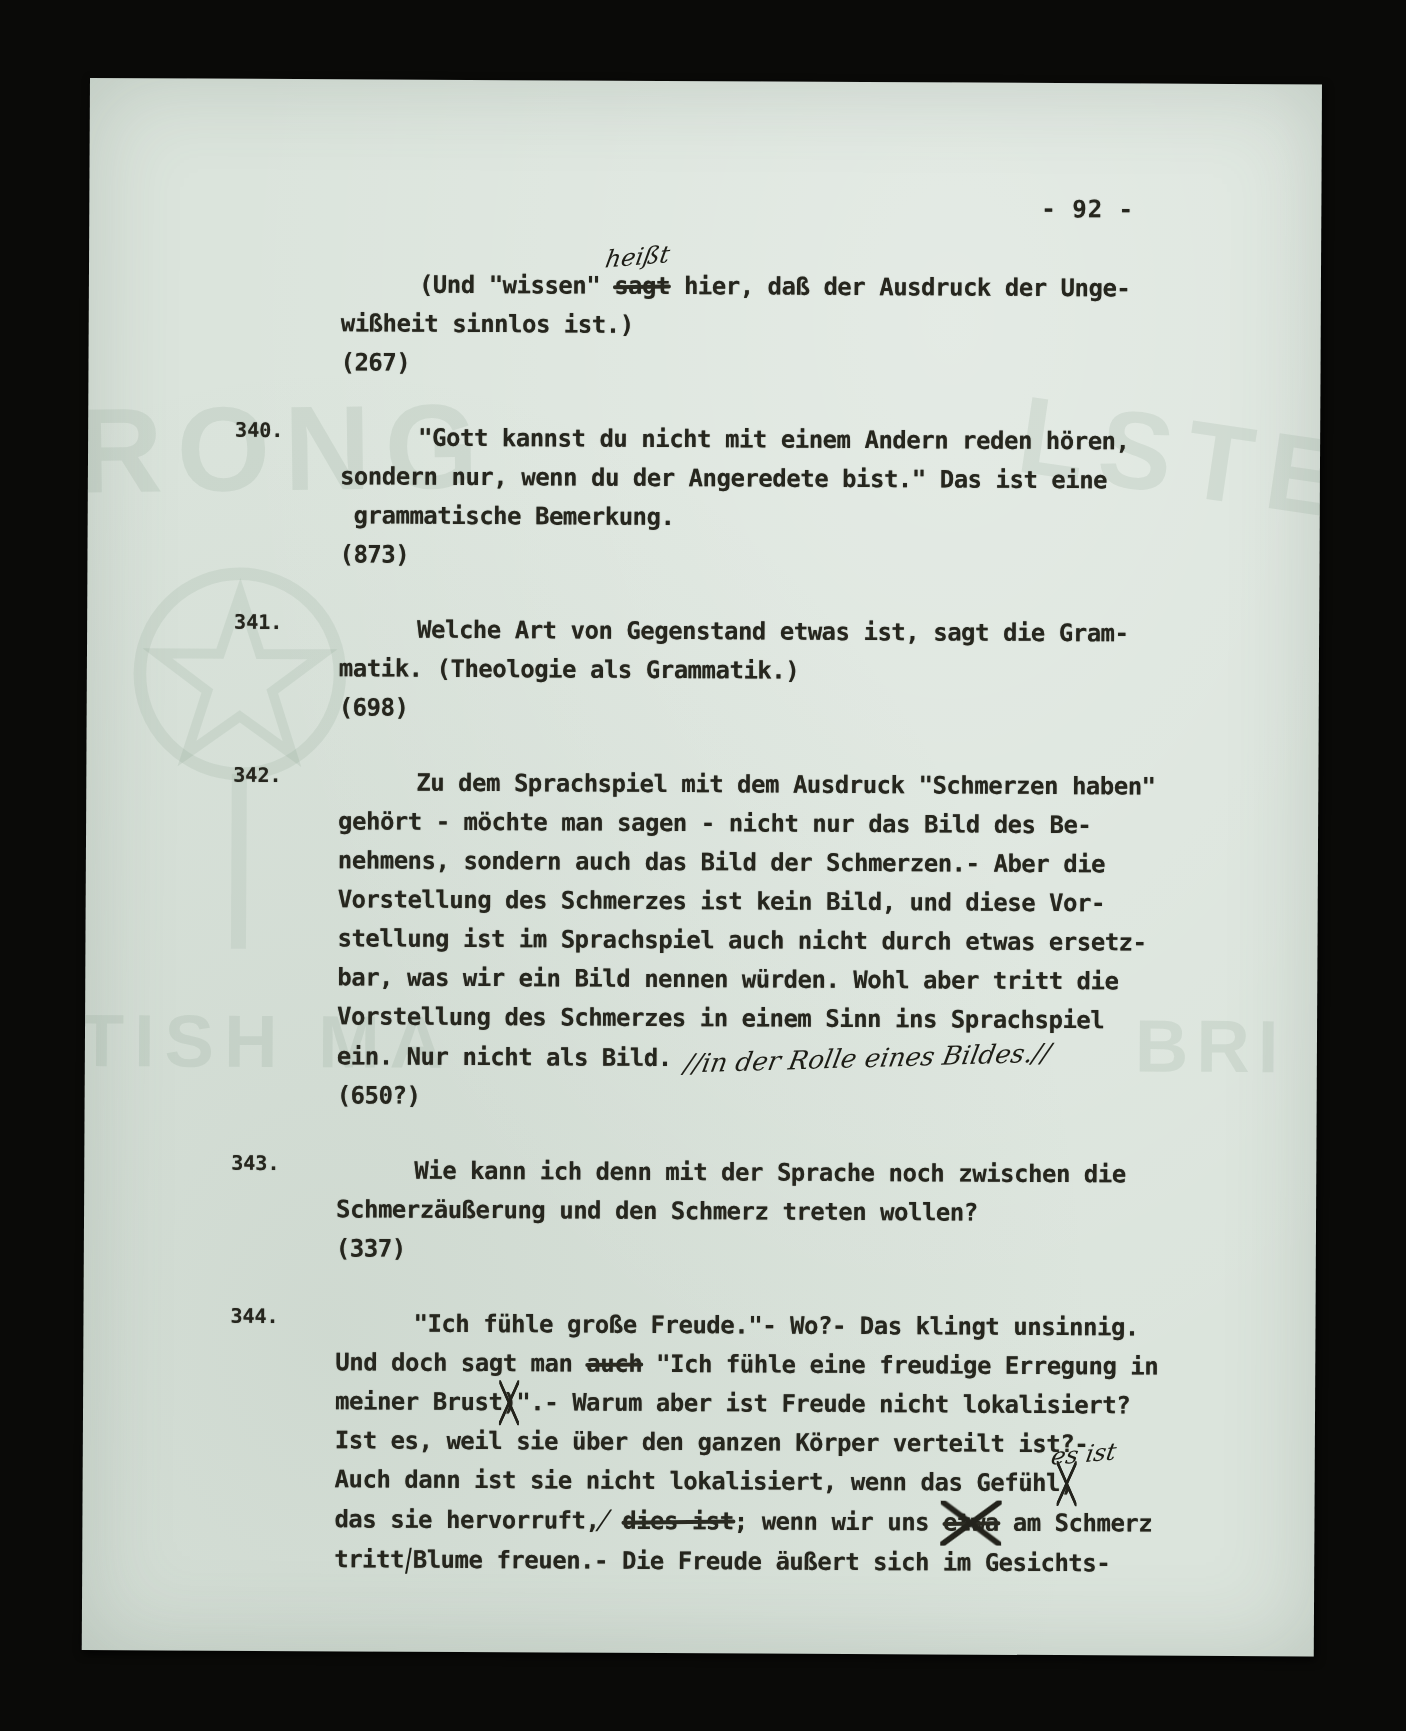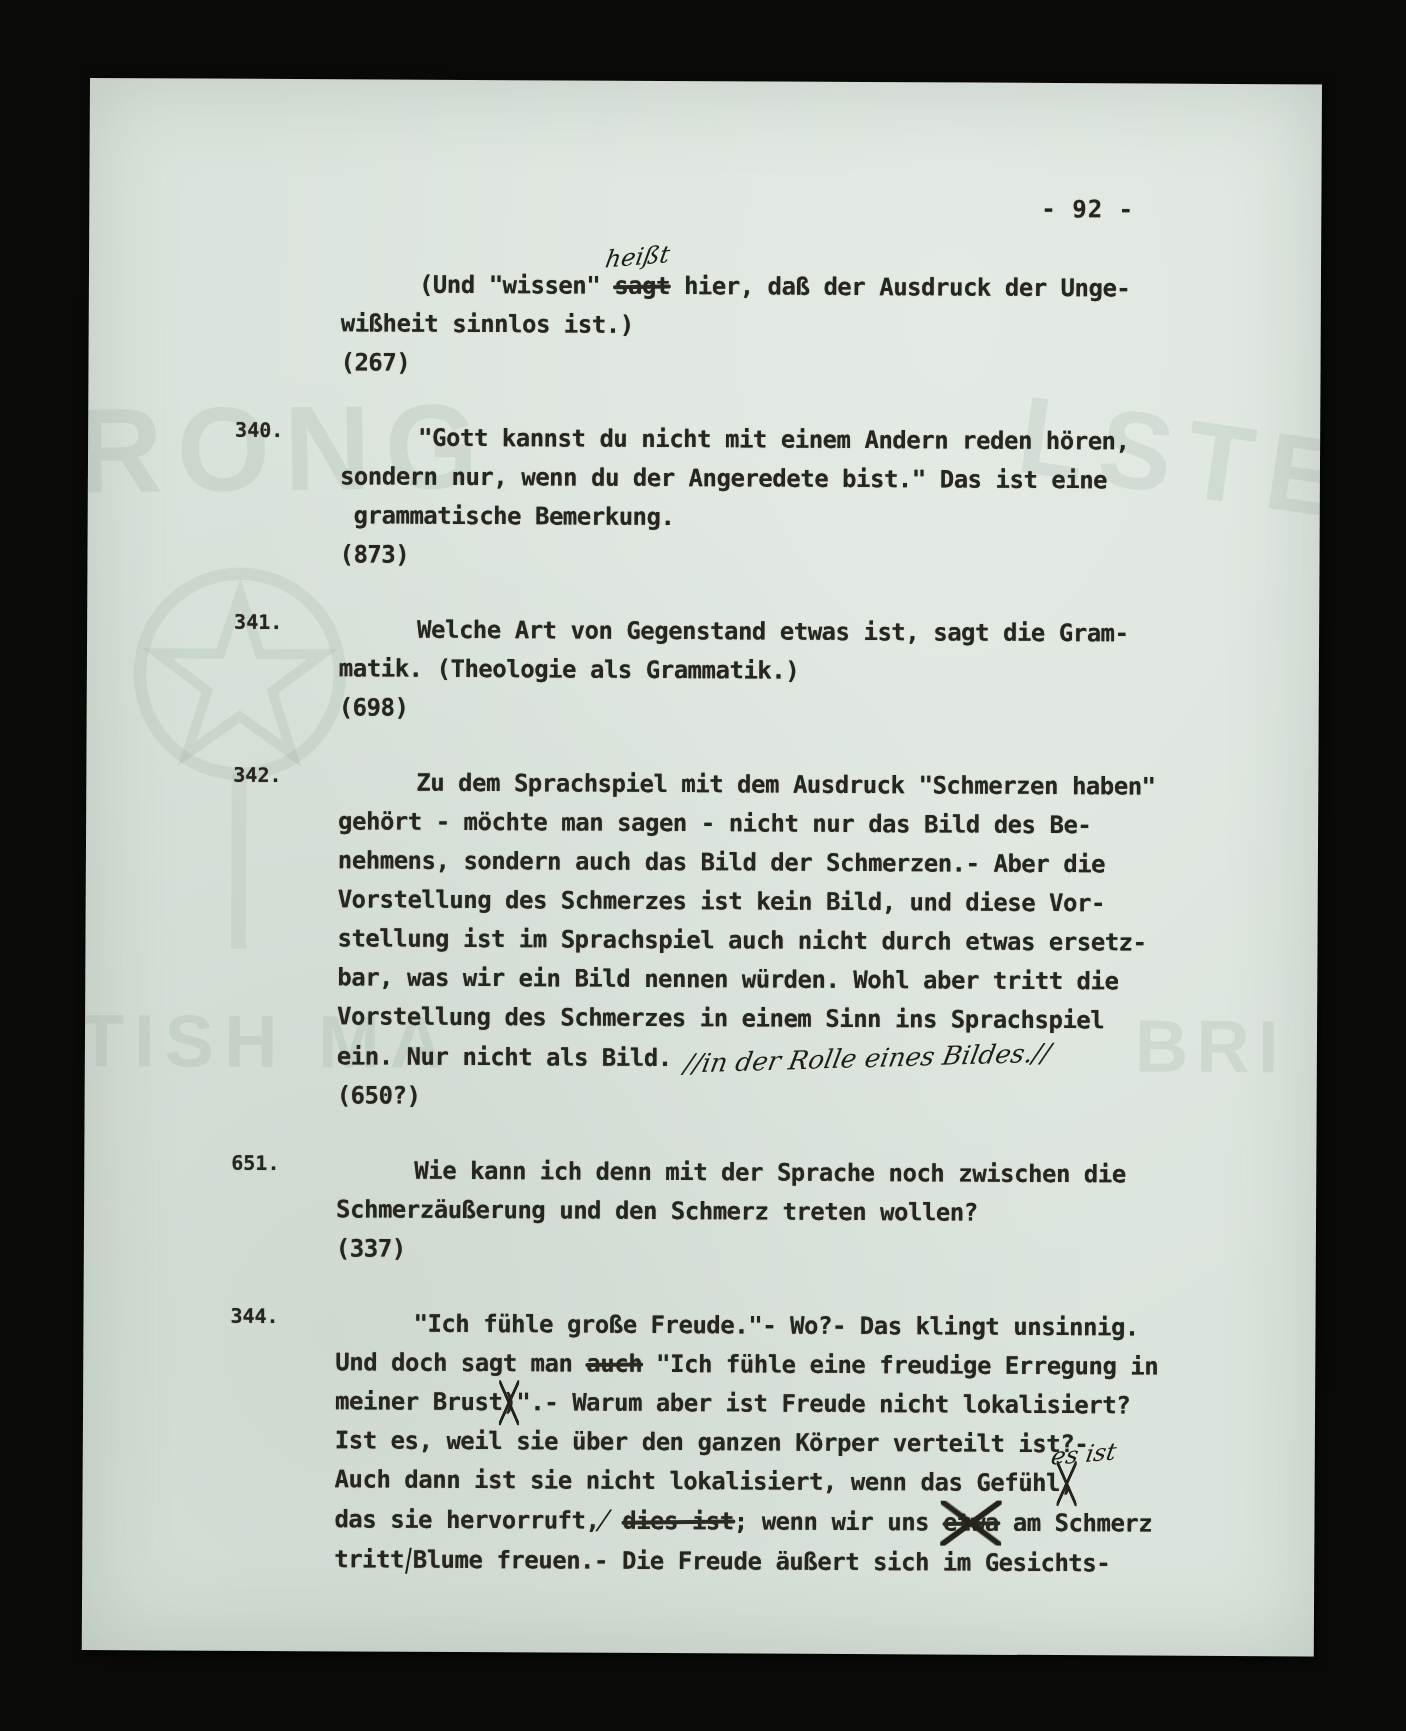--- a/index.html
+++ b/index.html
@@ -114,21 +114,21 @@
         <div class="line"><span class="seg">gehört - möchte man sagen - nicht nur das Bild des Be-</span></div>
         <div class="line"><span class="seg">nehmens, sondern auch das Bild der Schmerzen.- Aber die</span></div>
         <div class="line"><span class="seg">Vorstellung des Schmerzes ist kein Bild, und diese Vor-</span></div>
         <div class="line"><span class="seg">stellung ist im Sprachspiel auch nicht durch etwas ersetz-</span></div>
         <div class="line"><span class="seg">bar, was wir ein Bild nennen würden. Wohl aber tritt die</span></div>
         <div class="line"><span class="seg">Vorstellung des Schmerzes in einem Sinn ins Sprachspiel</span></div>
         <div class="line"><span class="seg">ein. Nur nicht als Bild. </span><span class="seg hw">//in der Rolle eines Bildes.//</span></div>
         <div class="line"><span class="seg">(650?)</span></div>
       </div>
       <div class="para">
-        <span class="num">651.</span>
+        <span class="num">343.</span>
         <div class="line ind"><span class="seg">Wie kann ich denn mit der Sprache noch zwischen die</span></div>
         <div class="line"><span class="seg">Schmerzäußerung und den Schmerz treten wollen?</span></div>
         <div class="line"><span class="seg">(337)</span></div>
       </div>
       <div class="para">
         <span class="num">344.</span>
         <div class="line ind"><span class="seg">"Ich fühle große Freude."- Wo?- Das klingt unsinnig.</span></div>
         <div class="line"><span class="seg">Und doch sagt man </span><span class="seg st">auch</span><span class="seg"> "Ich fühle eine freudige Erregung in</span></div>
         <div class="line"><span class="seg">meiner Brust</span><span class="seg x">)</span><span class="seg">".- Warum aber ist Freude nicht lokalisiert?</span></div>
         <div class="line"><span class="seg">Ist es, weil sie über den ganzen Körper verteilt ist?-</span></div>

